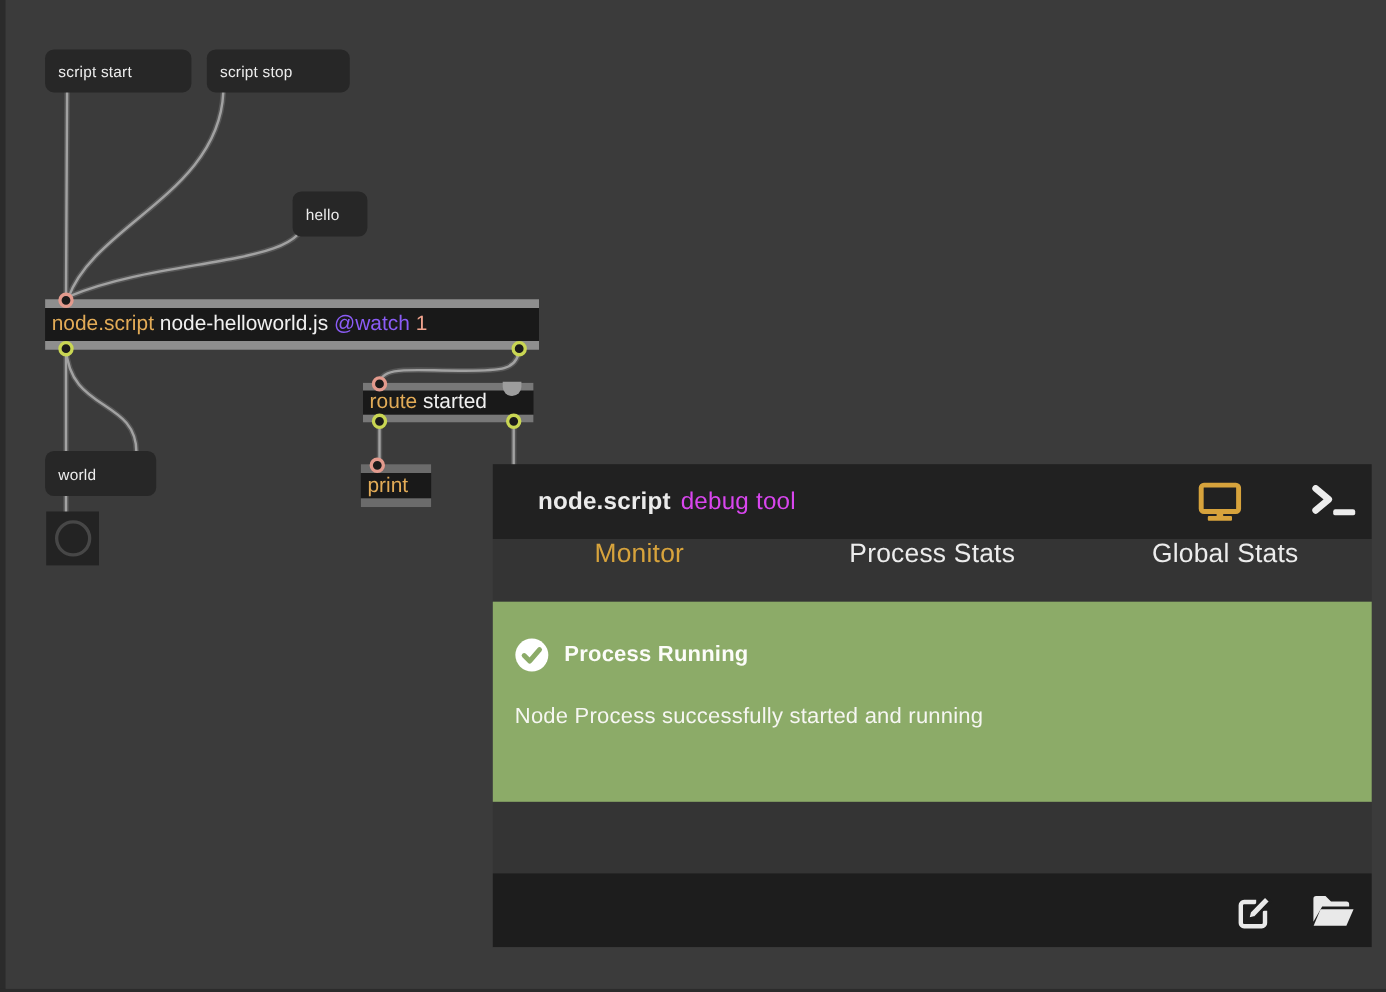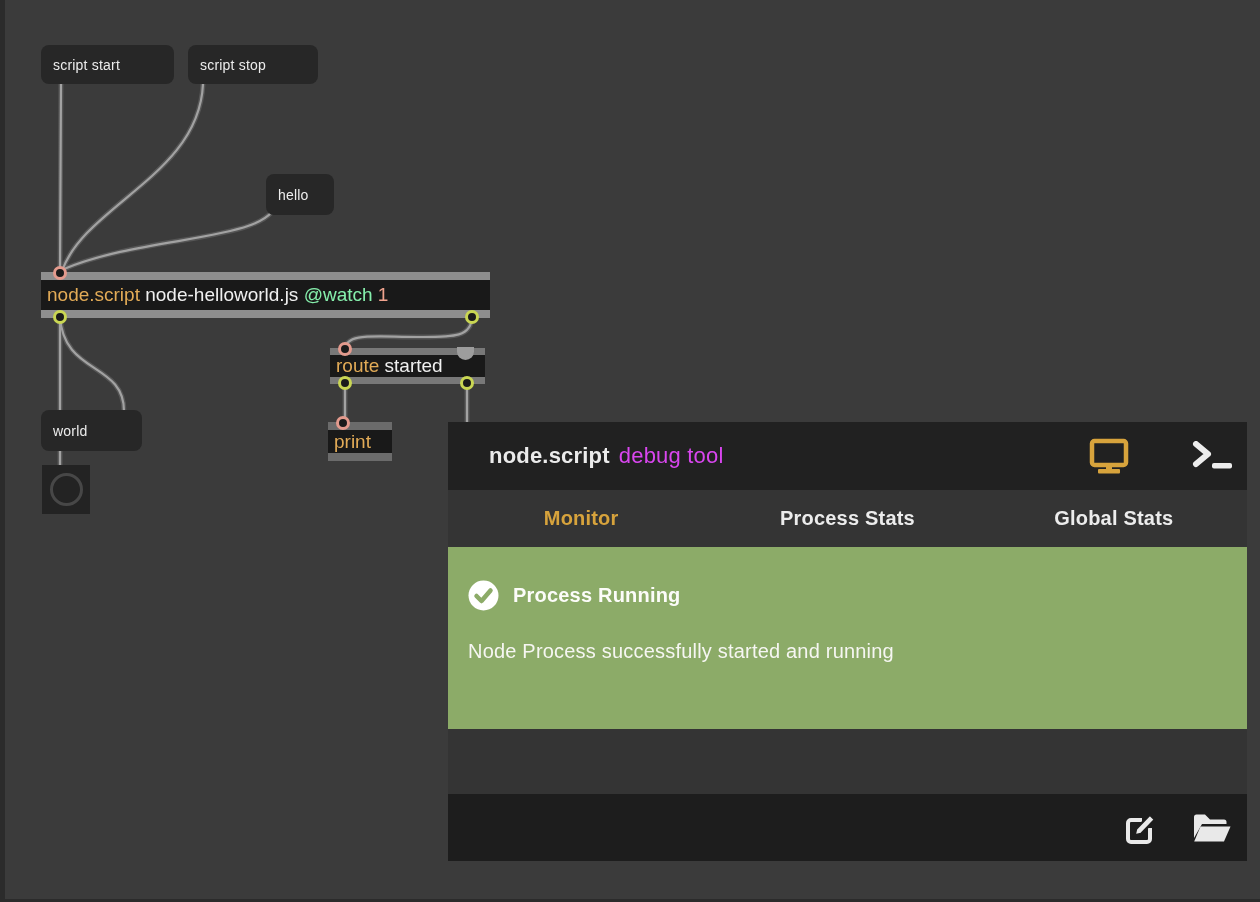--- a/index.html
+++ b/index.html
@@ -28,21 +28,21 @@
   }
   .objbox .strip{width:100%;height:8px;background:#8e8e8e;position:relative;}
   .objbox .body{
     flex:1;display:flex;align-items:center;padding-left:6px;
     font-size:19px;color:#f0f0f0;white-space:pre;
   }
   .objbox.dim-strips .strip{background:#787878;}
   .objbox.dimmer-strips .strip{background:#6b6b6b;}
   .tok-name{color:#e2ab57;}
   .tok-white{color:#f0f0f0;}
-  .tok-attr{color:#86efac;text-align:right;}
+  .tok-attr{color:#8b5cf6;text-align:right;}
   .tok-val{color:#f0a38e;}
 
   .port{
     position:absolute;width:14px;height:14px;border-radius:50%;
     background:#1b1b1b;border:3px solid #e39a8d;z-index:4;
   }
   .port.outlet{border-color:#c9d653;}
   .port.cold{
     width:17px;height:13px;border:none;border-radius:0 0 9px 9px;
     background:#9d9d9d;
@@ -64,22 +64,22 @@
     padding-left:41px;position:relative;flex:0 0 auto;
   }
   .panel-title-bold{font-size:22px;font-weight:800;color:#ebebeb;letter-spacing:.2px;}
   .panel-title-reg{font-size:22px;font-weight:400;color:#d946ef;margin-left:9px;letter-spacing:.2px;}
   .hdr-icon{position:absolute;top:0;height:68px;display:flex;align-items:center;justify-content:center;cursor:pointer;}
   .hdr-icon.monitor{left:636px;width:50px;}
   .hdr-icon.terminal{left:738px;width:56px;}
 
   .tabbar{height:57px;background:#343434;display:flex;flex:0 0 auto;}
   .tab{
-    flex:1;display:flex;align-items:center;justify-content:center;
-    font-size:20px;font-weight:700;color:#ececec;cursor:pointer;letter-spacing:.2px;
+    flex:1;display:flex;justify-content:center;
+    font-size:24px;font-weight:400;color:#ececec;cursor:pointer;letter-spacing:.2px;
   }
   .tab.active{color:#d7a33c;}
 
   .statusview{
     height:182px;background:#8cab68;flex:0 0 auto;
     padding:33px 20px 0 20px;color:#f8f8f4;
   }
   .status-row{display:flex;align-items:center;height:30px;}
   .status-title{font-size:20px;font-weight:700;color:#fcfcf9;margin-left:14px;letter-spacing:.2px;}
   .status-msg{margin-top:30px;font-size:20px;font-weight:400;color:#f6f6f2;letter-spacing:.2px;}

